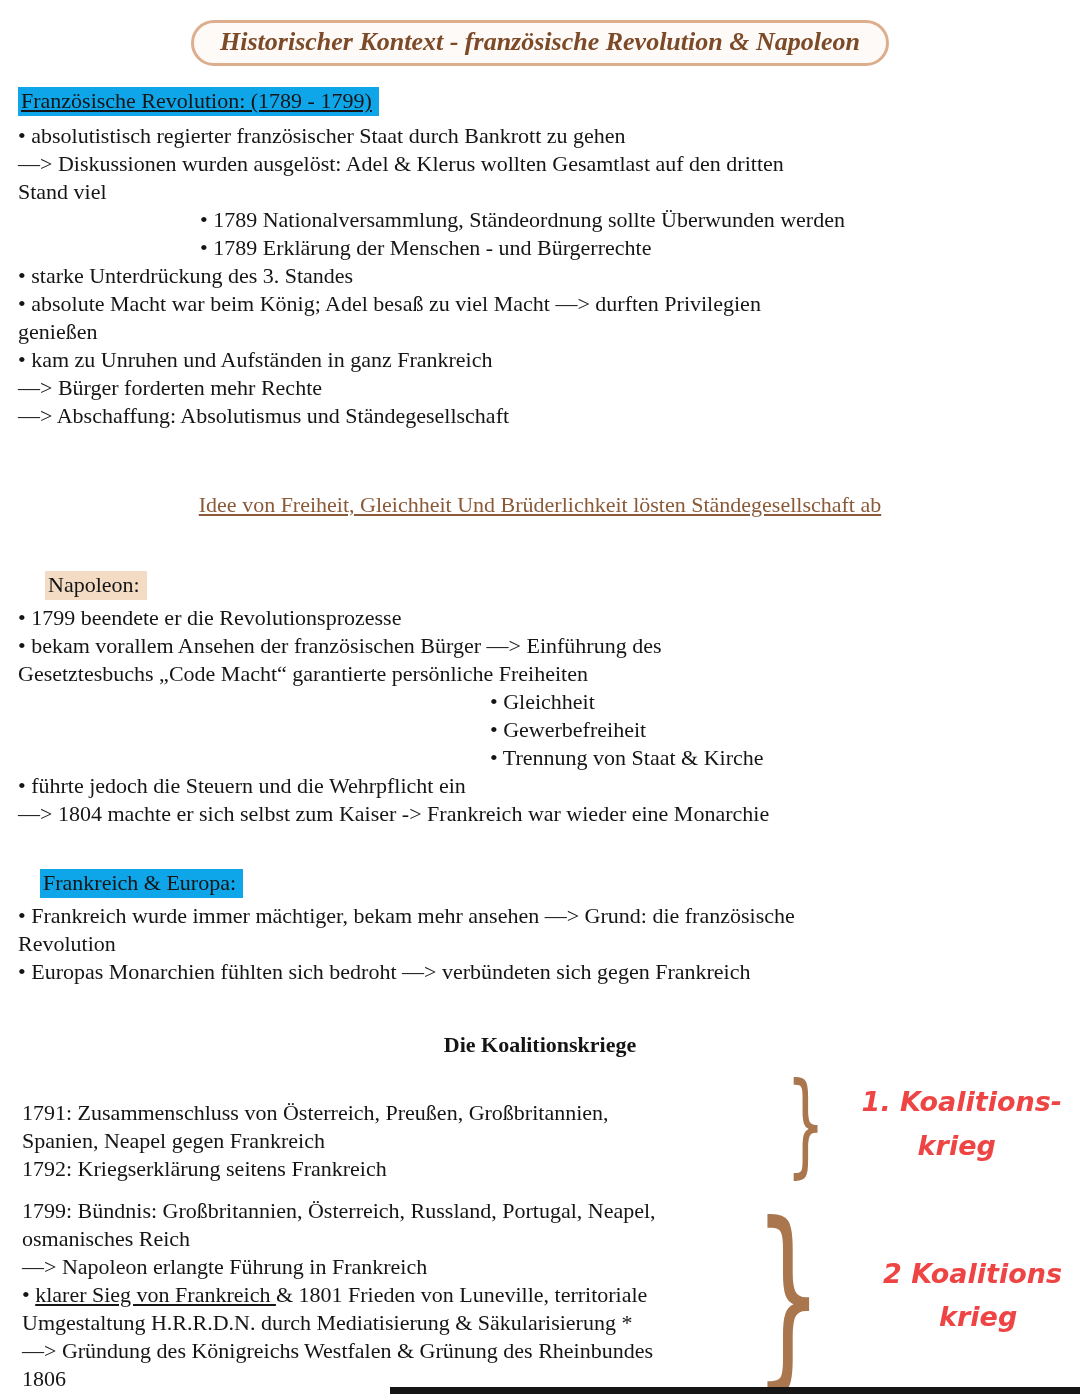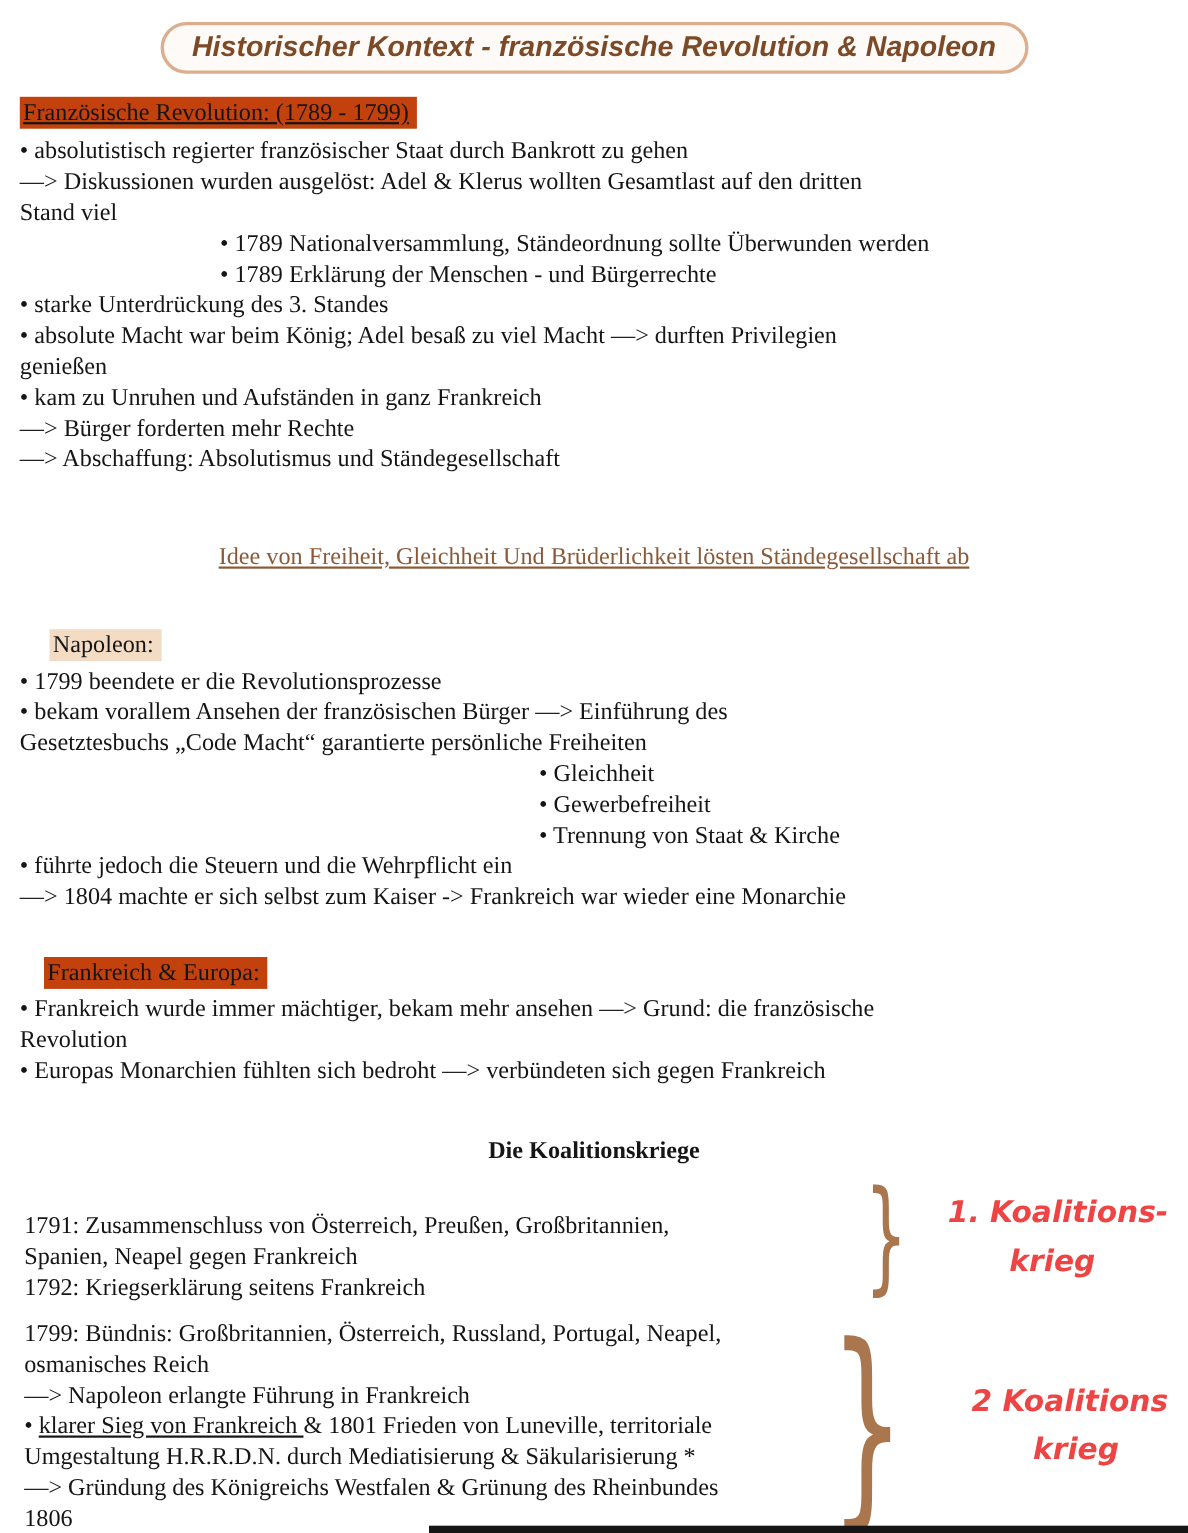--- a/index.html
+++ b/index.html
@@ -12,34 +12,34 @@
     font-size: 22px;
     color: #151515;
     overflow: hidden;
   }
   .content { padding: 14px 18px 0 18px; }
 
   
   .title-row { text-align: center; margin: 6px 0 22px 0; }
   .title-pill {
     display: inline-block;
-    font-family: Liberation Sans, sans-serif;
+    font-family: Liberation Serif, serif;
     font-style: italic;
     font-weight: bold;
     font-size: 26px;
     color: #7d4a28;
     border: 3px solid #ddae8d;
     border-radius: 26px;
     padding: 4px 26px 6px 26px;
     background: #fdfaf7;
   }
 
   
   .hl { padding: 1px 7px 3px 3px; }
-  .hl-gray  { background: #c2410c; }
+  .hl-gray  { background: #0ea5e9; }
   .hl-peach { background: #f3dcc3; text-align: right; }
   .u { text-decoration: underline; }
 
   .heading-row { margin: 6px 0 8px 0; }
   .nap-heading-row { margin: 54px 0 6px 27px; }
   .eur-heading-row { margin: 42px 0 6px 22px; }
 
   
   .line { line-height: 28px; white-space: nowrap; }
   .sub-rev { margin-left: 182px; }

